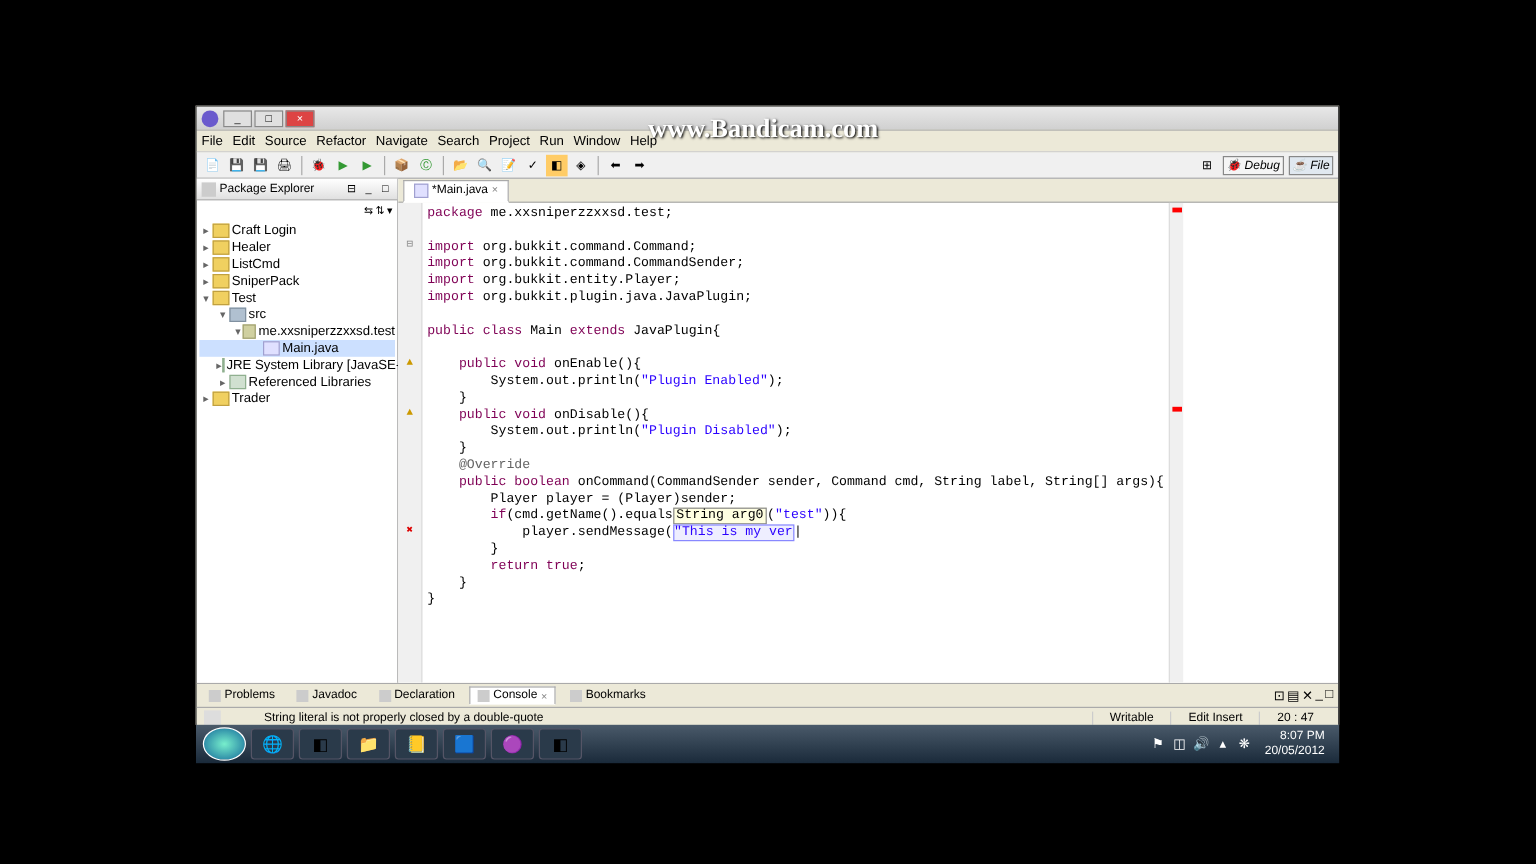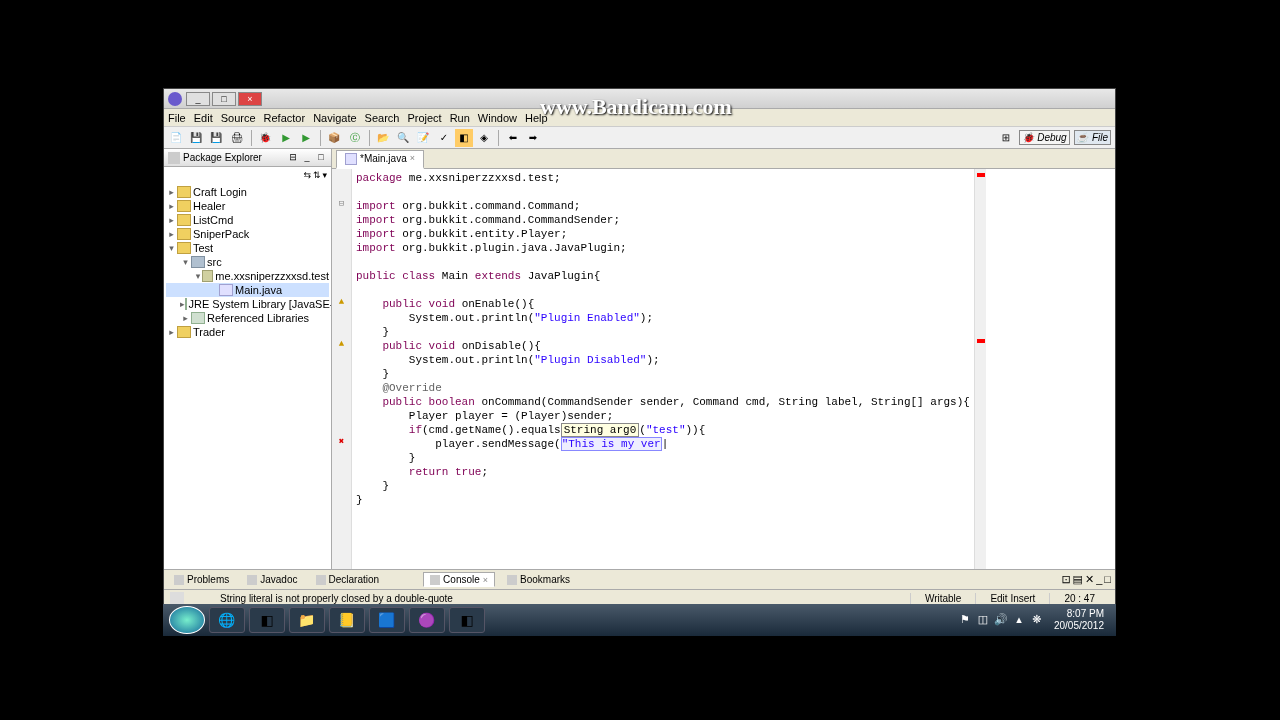--- a/index.html
+++ b/index.html
@@ -50,21 +50,21 @@
 .code { padding: 2px 4px; white-space: pre; color: #000; }
 .kw { color: #7f0055; font-weight: normal; }
 .str { color: #2a00ff; }
 .ann { color: #646464; }
 .hint { border: 1px solid #888; background: #ffffe1; padding: 0 2px; color: #000; }
 .overview { width: 12px; background: #f0f0f0; border-left: 1px solid #ddd; position: relative; }
 .overview .m { position: absolute; width: 8px; height: 4px; left: 2px; }
 .ov-err { background: #f00; }
 .bottompanel { height: 20px; border-top: 1px solid #aaa; background: #ece9d8; display: flex; align-items: center; padding: 0 4px; gap: 6px; }
 .btab { padding: 1px 6px; font-size: 10px; cursor: pointer; display: flex; align-items: flex-end; gap: 3px; }
-.btab.active { background: #fff; border: 1px solid #aaa; border-bottom: 1px solid #fff; margin-left: 32px; }
+.btab.active { background: #fff; border: 1px solid #aaa; border-bottom: 1px solid #fff; }
 .btab .bi { width: 10px; height: 10px; display: inline-block; background: #ccc; }
 .statusbar { height: 18px; border-top: 1px solid #aaa; background: #ece9d8; display: flex; align-items: center; font-size: 10px; padding: 0 6px; }
 .statusbar .si { width: 14px; height: 14px; background: #ddd; margin-right: 6px; }
 .statusbar .msg { flex: 1; padding-left: 30px; }
 .statusbar .cell { padding: 0 14px; border-left: 1px solid #ccc; }
 .scrollarea { height: 14px; overflow-x: scroll; }
 .scrollarea div { width: 300px; height: 1px; }
 .watermark { position: absolute; top: 94px; left: 540px; font-size: 22px; font-weight: bold; color: #fff; text-shadow: 1px 1px 2px #000; z-index: 10; font-family: Liberation Serif, serif; }
 .taskbar { position: absolute; left: 163px; top: 604px; width: 953px; height: 32px; background: linear-gradient(#4a5a6a,#1a2a3a); display: flex; align-items: center; padding: 0 6px; }
 .start { width: 36px; height: 28px; background: radial-gradient(#7ec,#169); border-radius: 50%; border: 1px solid #fff; cursor: pointer; }

